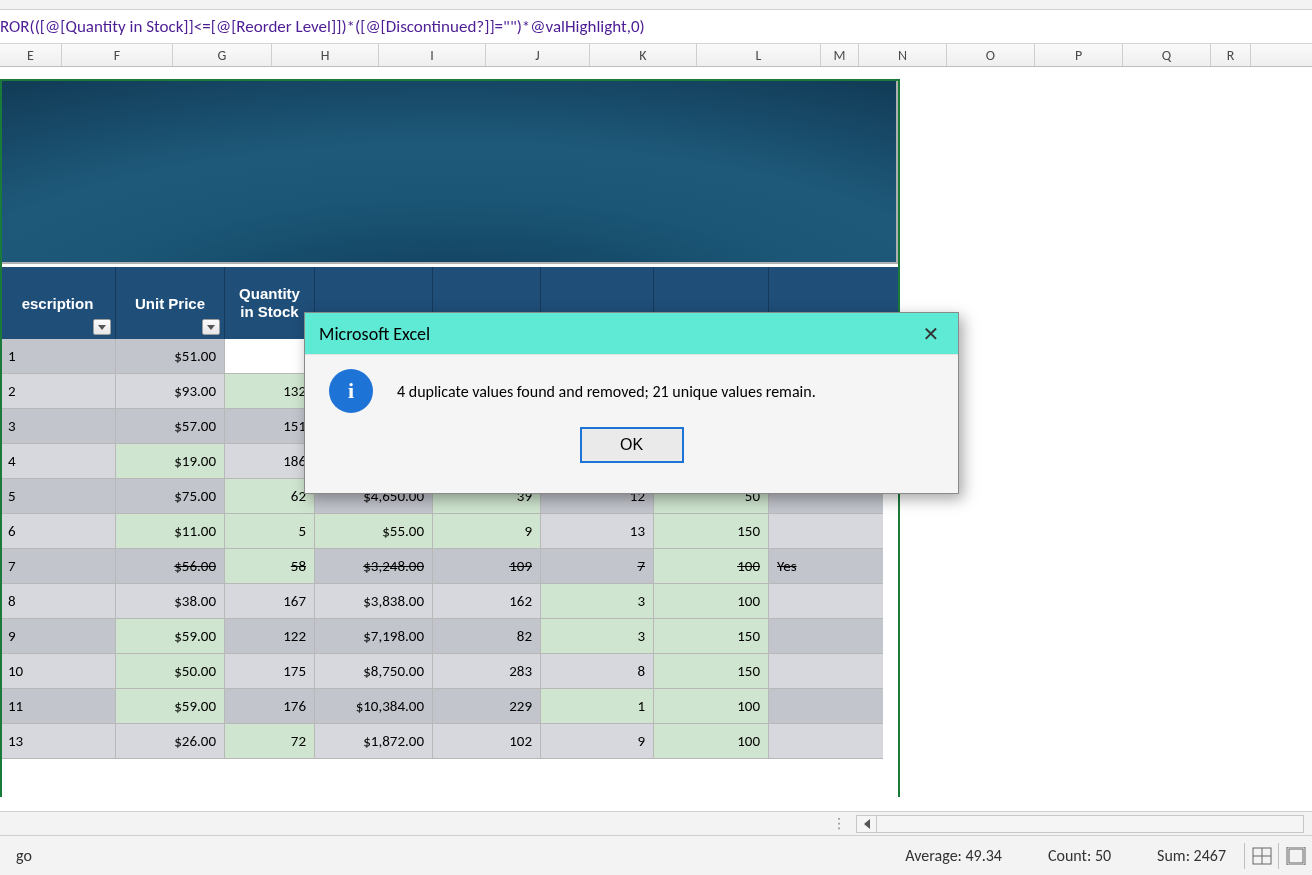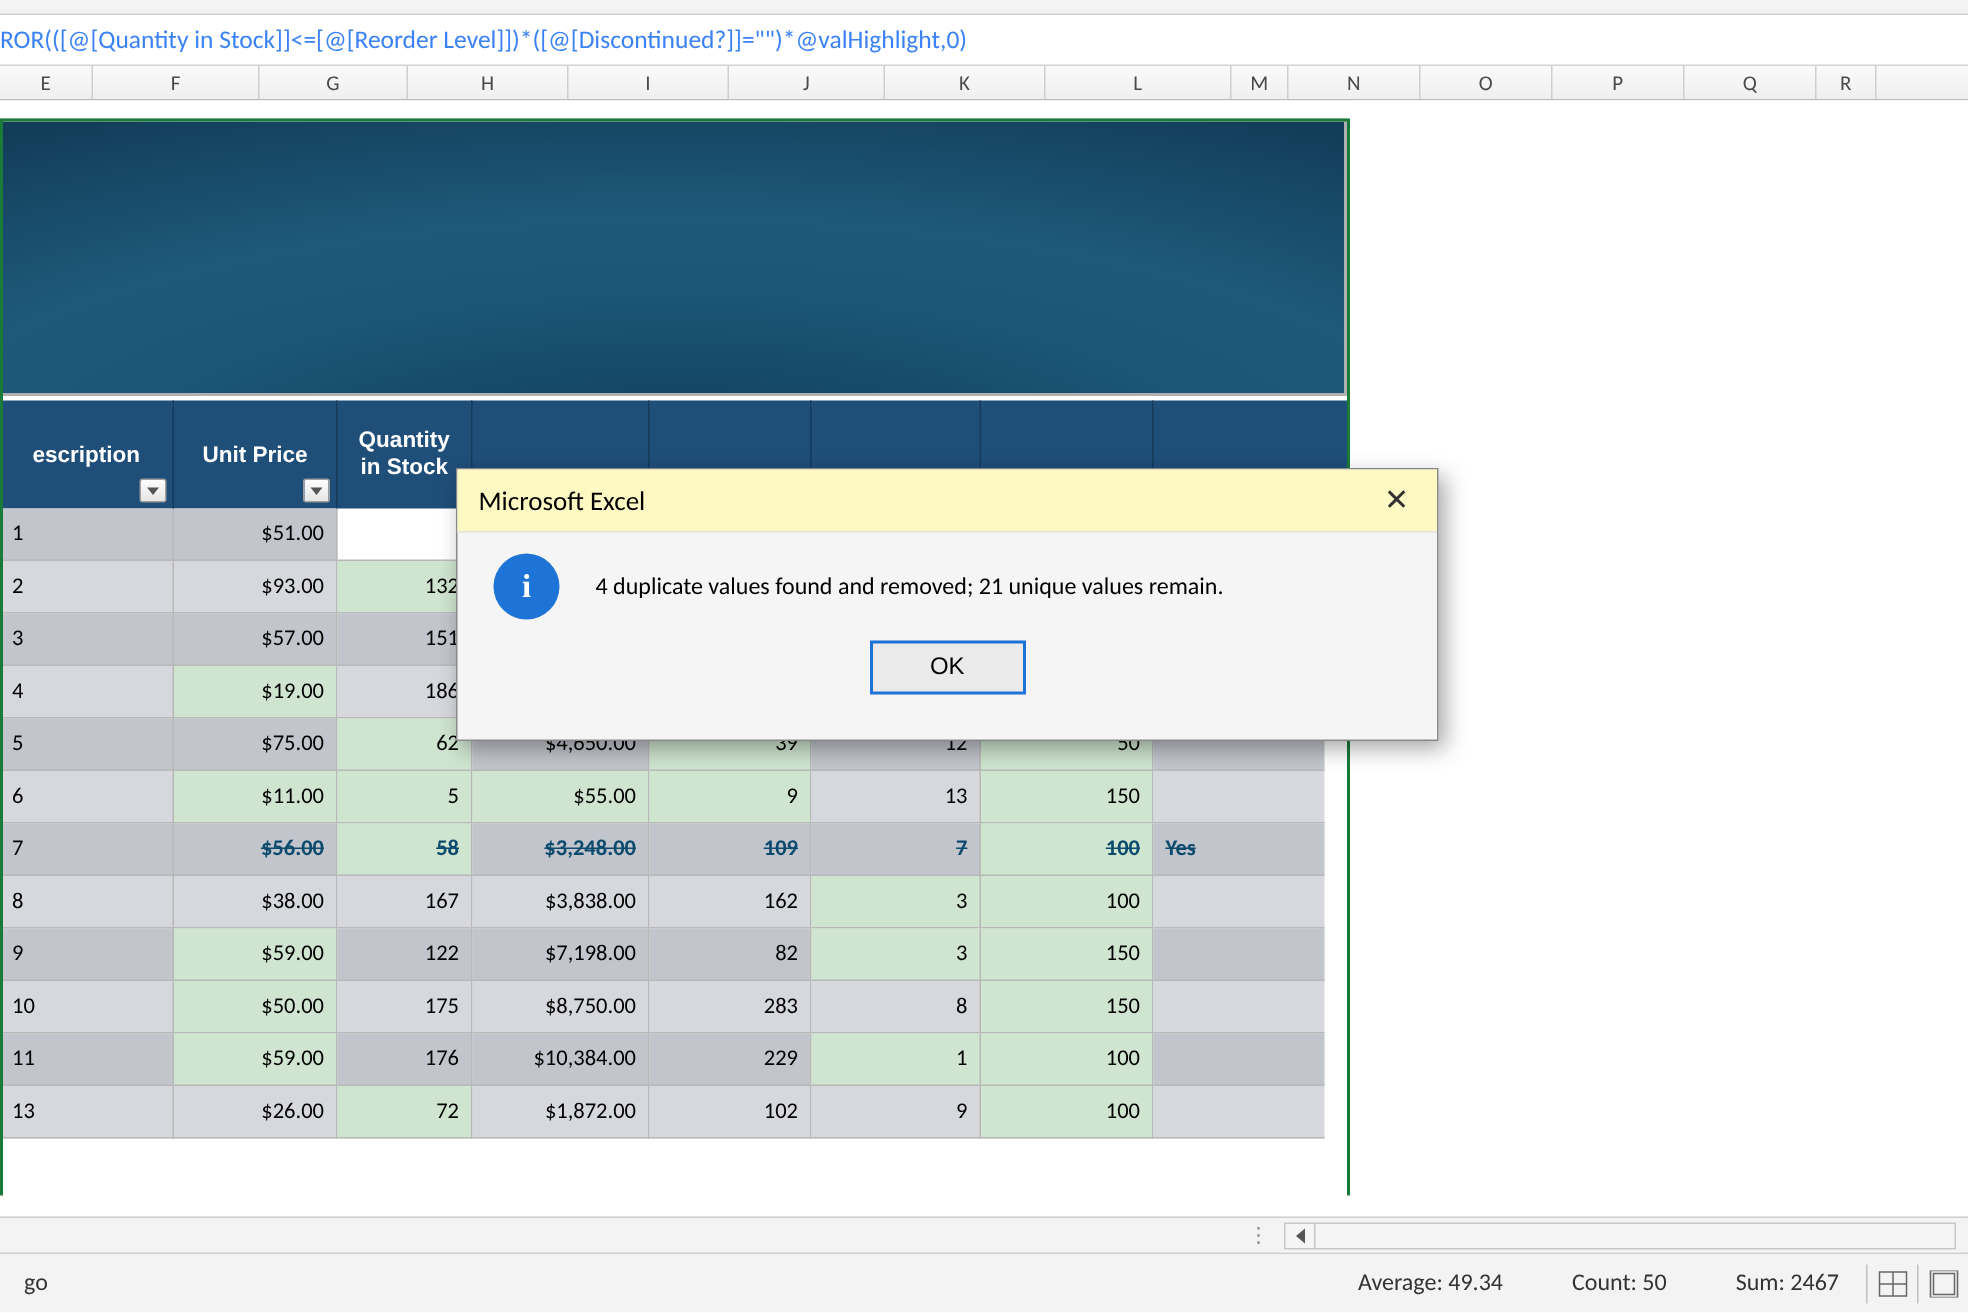--- a/index.html
+++ b/index.html
@@ -27,21 +27,21 @@
     align-items: center;
     height: 34px;
     background: #fff;
     border-bottom: 1px solid #d4d4d4;
     padding-left: 0;
   }
   .formula-text {
     padding-left: 0;
     font-size: 17px;
     font-family: Calibri, Arial, sans-serif;
-    color: #3b82f6;
+    color: #4c1d95;
     white-space: nowrap;
   }
 
   
   .col-headers {
     display: flex;
     height: 23px;
     background: linear-gradient(#fafafa,#efefef);
     border-bottom: 1px solid #bdbdbd;
     font-size: 14px;
@@ -135,21 +135,21 @@
     justify-content:flex-end;
     padding: 0 8px;
     font-family: Calibri, Arial, sans-serif;
     font-size: 15px;
     color: #000;
   }
   .td.left { justify-content:flex-start; }
   .bg-grey { background: #c2c5cc; }
   .bg-lgrey { background: #d6d8dd; }
   .bg-green { background: #cfe5cf; }
-  .strike { text-decoration: line-through; color:#0c4a6e;font-weight:bold; }
+  .strike { text-decoration: line-through; color:#000000; }
 
   
   .blank-area {
     position:absolute;
     left: 900px; top:0; right:0; bottom:0;
     background:#fff;
   }
 
   
   .dialog {
@@ -162,21 +162,21 @@
     z-index: 50;
   }
   .dialog-title {
     height: 42px;
     display:flex;
     align-items:center;
     justify-content:space-between;
     padding: 0 12px 0 14px;
     font-size: 18px;
     color: #000;
-    background:#fef9c3;
+    background:#5eead4;
     border-bottom:1px solid #e2e2e2;
   }
   .dialog-close {
     width: 30px; height: 30px;
     display:flex; align-items:center; justify-content:center;
     font-size: 20px; color:#333;
     cursor:pointer;
   }
   .dialog-body {
     display:flex;

